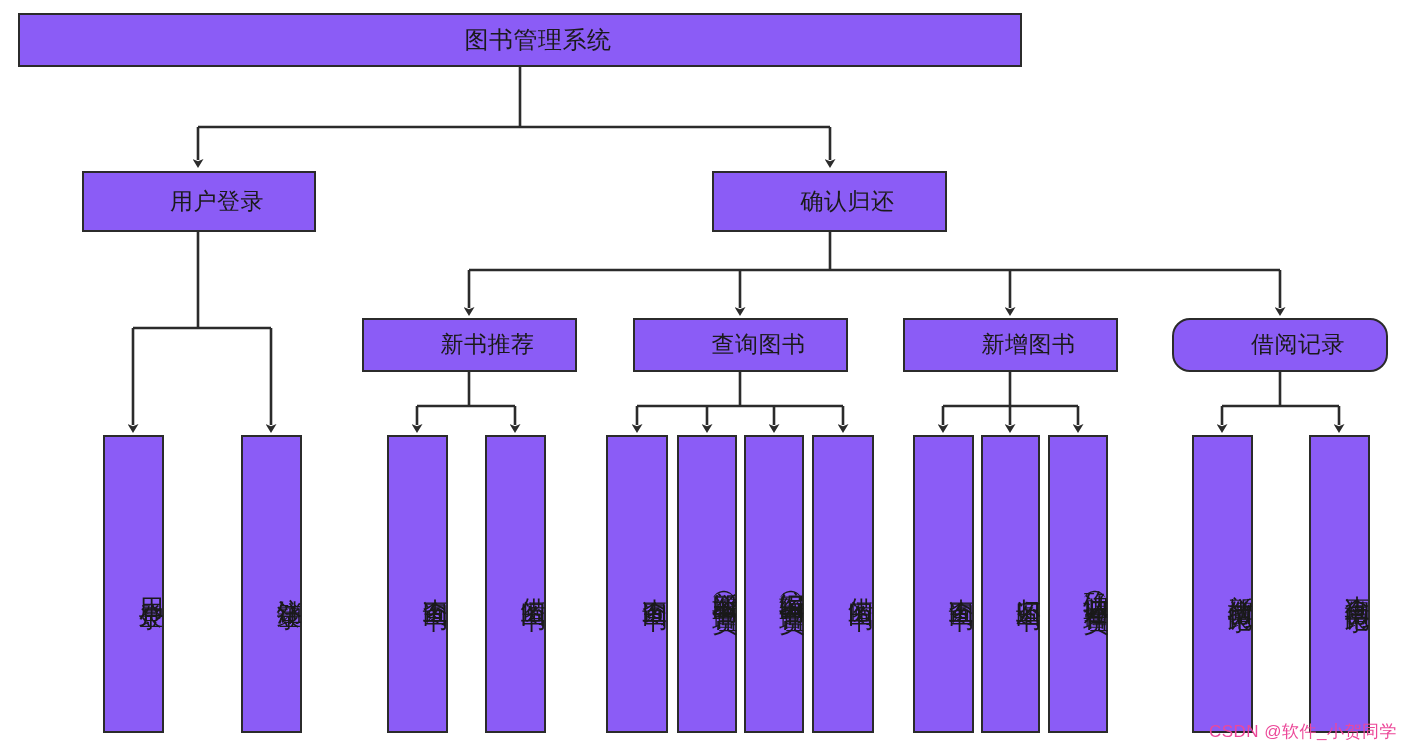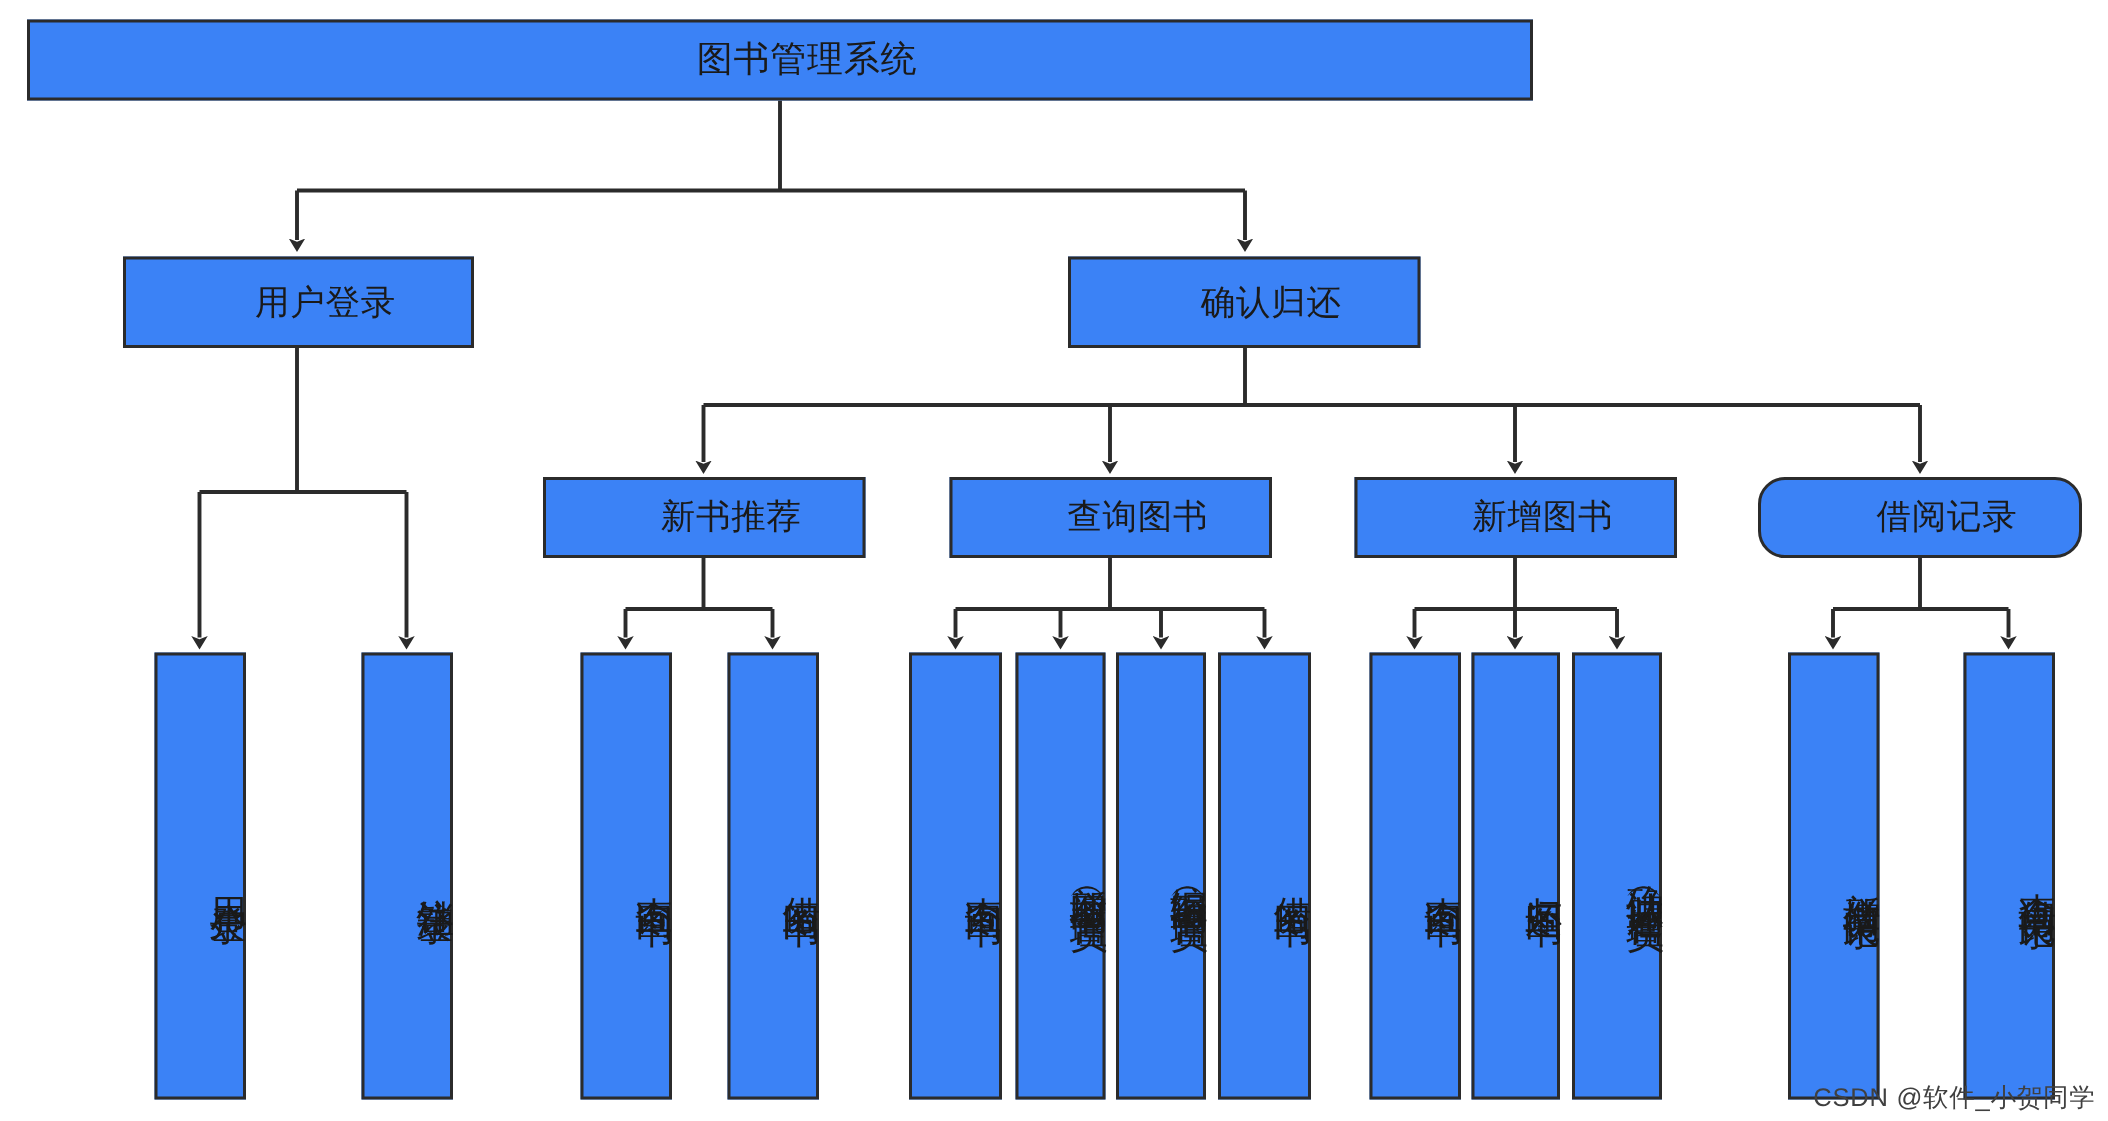--- a/index.html
+++ b/index.html
@@ -21,21 +21,21 @@
     position: absolute;
     left: 0;
     top: 0;
     width: 1405px;
     height: 747px;
     pointer-events: none;
   }
   .node {
     position: absolute;
     box-sizing: border-box;
-    background: #3b82f6;
+    background: #8b5cf6;
     border: 2.5px solid #2b2b2b;
     display: flex;
     align-items: center;
     justify-content: center;
     color: #1a1a1a;
     padding-left: 36px;
   }
   .node .label {
     text-align: center;
     line-height: 1.18;
@@ -58,21 +58,21 @@
     line-height: 1.05;
     letter-spacing: 3px;
     white-space: nowrap;
     max-height: 286px;
   }
   .watermark {
     position: absolute;
     right: 8px;
     bottom: 4px;
     font-size: 17px;
-    color: #404040;
+    color: #ec4899;
     letter-spacing: 0.5px;
     white-space: nowrap;
   }
 </style>
 </head>
 <body>
 
 <div id="canvas">
 
   <svg id="wires" viewBox="0 0 1405 747" xmlns="http://www.w3.org/2000/svg">

